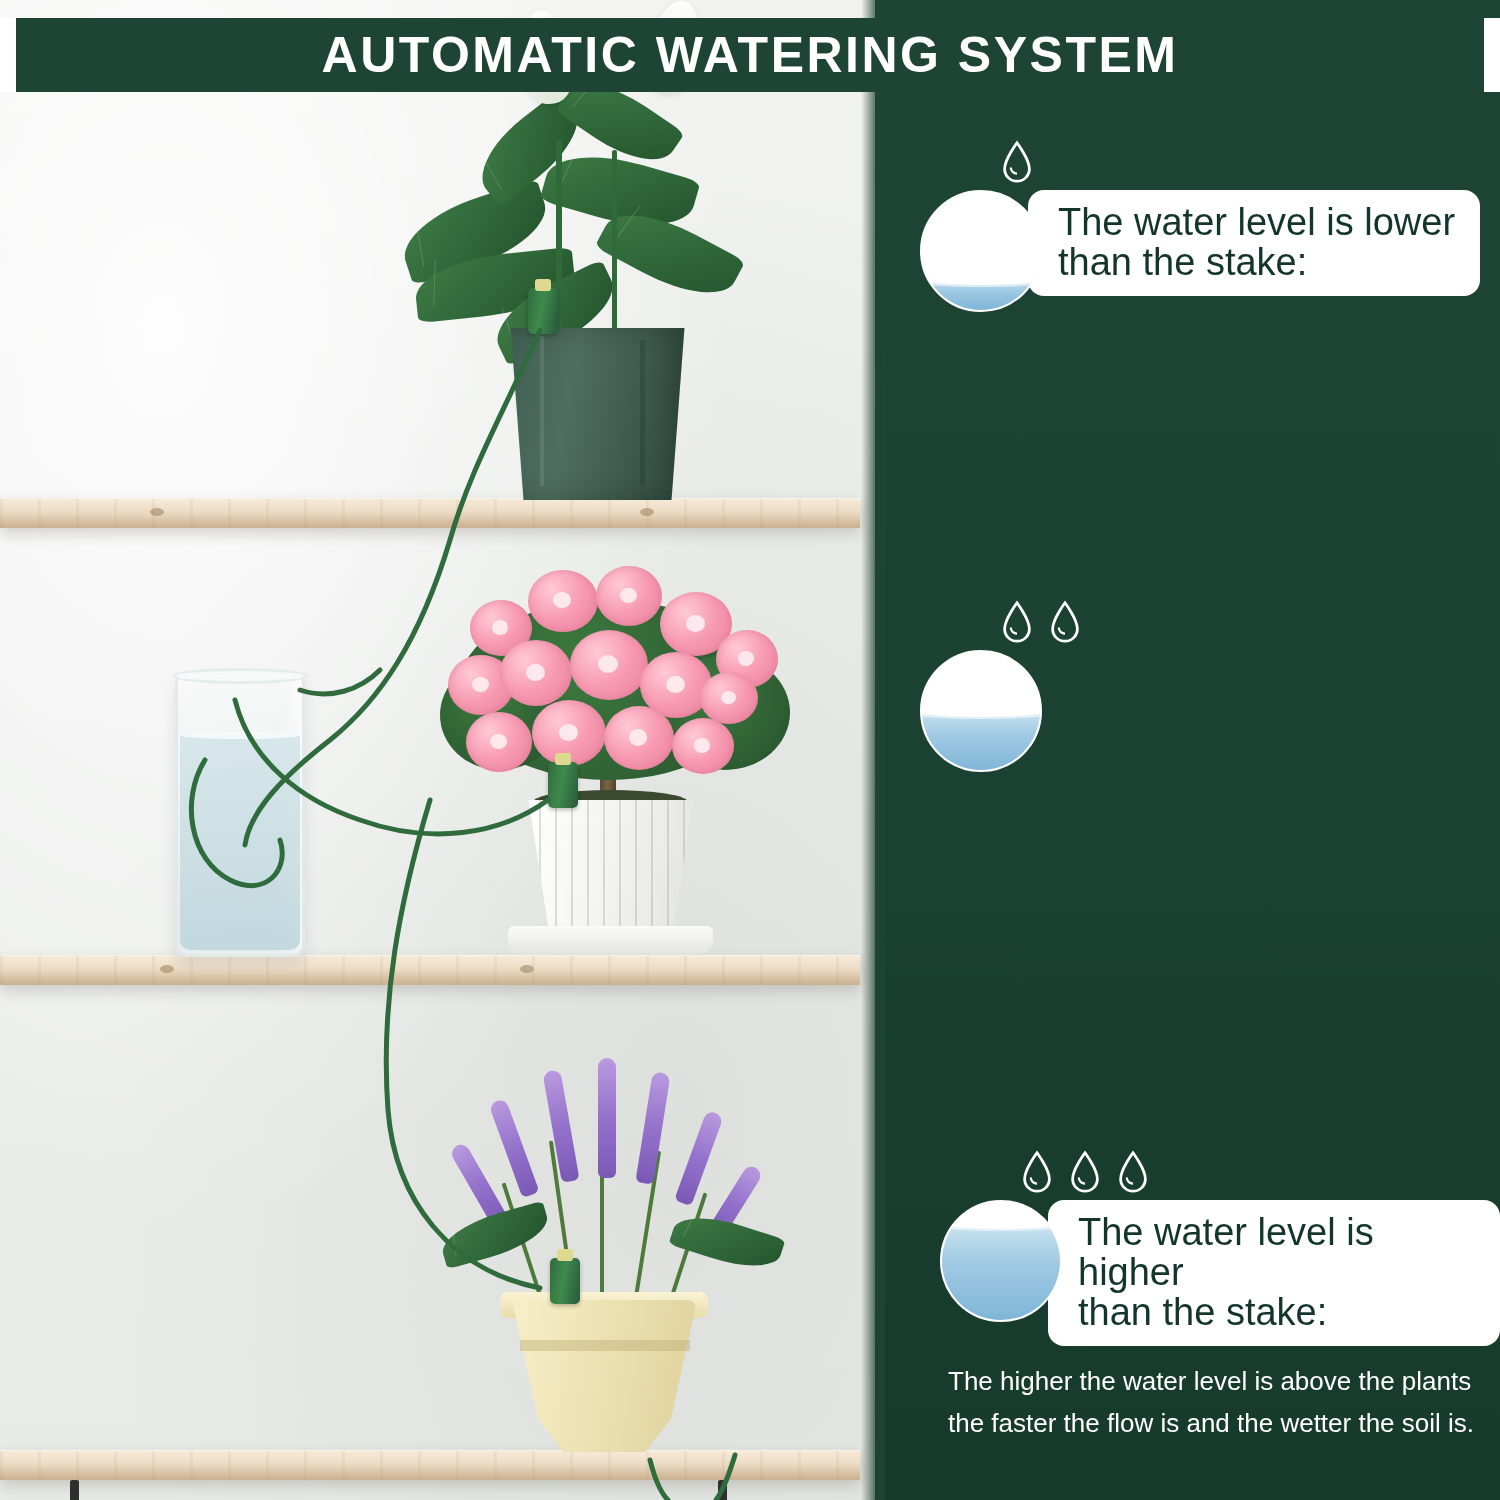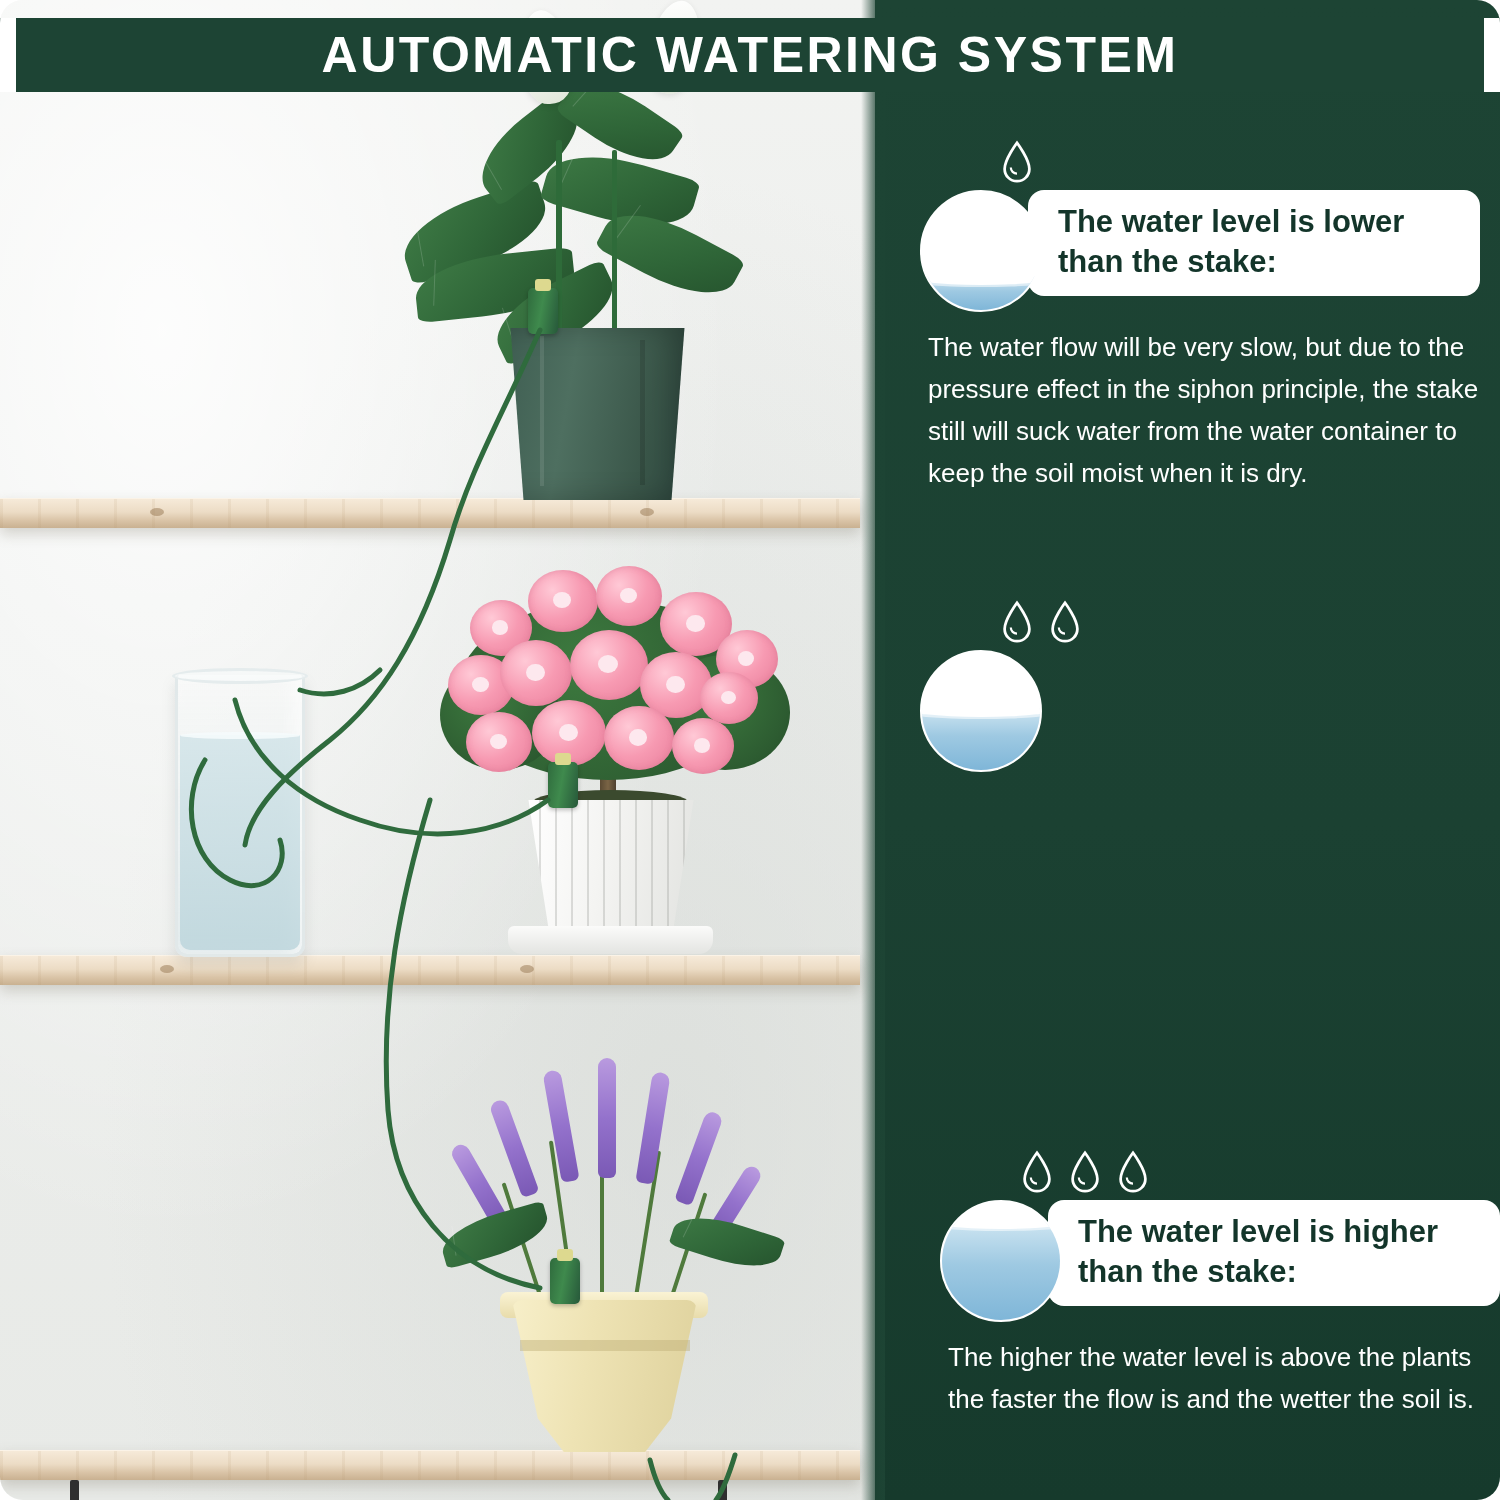--- a/index.html
+++ b/index.html
@@ -6,21 +6,20 @@
   html, body {
     width: 1500px; height: 1500px;
     font-family: "Liberation Sans", sans-serif;
     overflow: hidden;
     background: #ffffff;
   }
   #page {
     position: relative;
     width: 1500px; height: 1500px;
     overflow: hidden;
-    border-radius: 23px;
   }
 
   
   .photo-panel {
     position: absolute;
     left: 0; top: 0;
     width: 900px; height: 1500px;
     background: linear-gradient(180deg, #f2f3f1 0%, #eceeec 40%, #e8eae7 100%);
     overflow: hidden;
   }
@@ -266,22 +265,22 @@
     background:#ffffff;
     border-radius: 16px;
     padding: 12px 22px 14px 30px;
     flex: 1;
     min-height: 92px;
     display:flex; flex-direction:column; justify-content:center;
     position:relative; z-index:2;
   }
   .title-pill .t-line {
     color:#13352a;
-    font-size: 31px;
-    font-weight: bold;
+    font-size: 38px;
+    font-weight: normal;
     line-height: 40px;
   }
   .title-pill .t-accent {
     color:#d8143a;
     font-size: 31px;
     font-weight: bold;
     line-height: 40px;
   }
 
   .block-body {
@@ -420,21 +419,20 @@
     </div>
     <div class="block-head-row">
       <div class="level-circle" id="lc1">
         <div class="lc-water"></div>
       </div>
       <div class="title-pill">
         <div class="t-line">The water level is lower</div>
         <div class="t-line">than the stake:</div>
       </div>
     </div>
-    <div class="block-body">The water flow will be very slow, but due to the pressure effect in the siphon principle, the stake still will suck water from the water container to keep the soil moist when it is dry.</div>
   </div>
 
   <div class="block" id="block2">
     <div class="drops">
       <svg class="drop" viewBox="0 0 24 32">
         <path d="M12 2 C12 2 3 14 3 21 a9 9 0 0 0 18 0 C21 14 12 2 12 2 Z" fill="none" stroke="#ffffff" stroke-width="2"></path>
         <path d="M7.5 20 a4.5 4.5 0 0 0 4.5 4.5" fill="none" stroke="#ffffff" stroke-width="1.6"></path>
       </svg>
       <svg class="drop" viewBox="0 0 24 32">
         <path d="M12 2 C12 2 3 14 3 21 a9 9 0 0 0 18 0 C21 14 12 2 12 2 Z" fill="none" stroke="#ffffff" stroke-width="2"></path>

